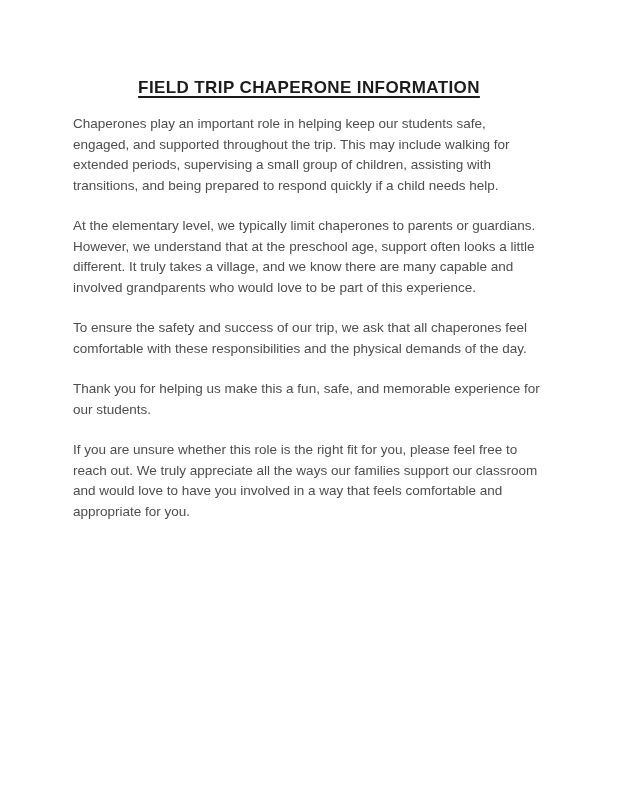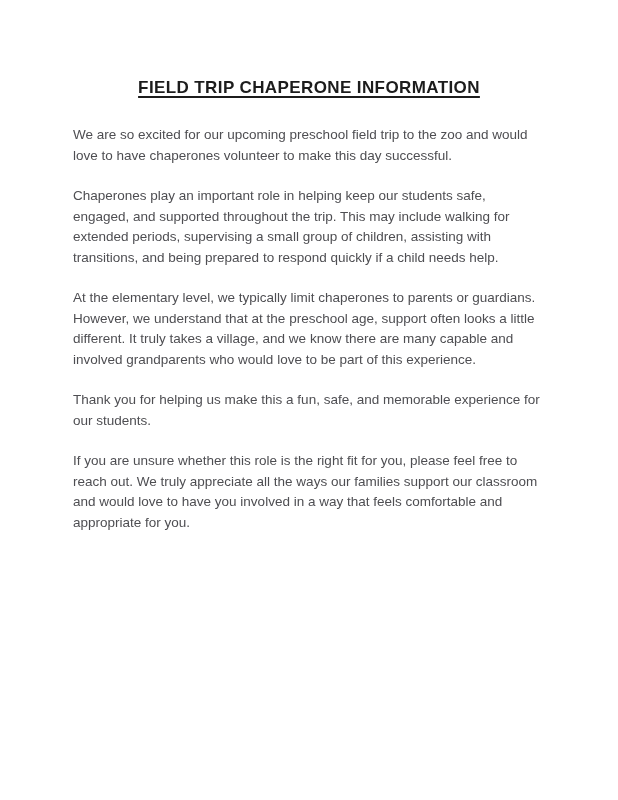--- a/index.html
+++ b/index.html
@@ -14,21 +14,21 @@
     font-family: "Liberation Sans", sans-serif;
   }
   .page {
     box-sizing: border-box;
     width: 618px;
     height: 800px;
     background: #ffffff;
     padding: 78px 73px 0 73px;
   }
   .doc-title {
-    margin: 0 0 27px 0;
+    margin: 0 0 16px 0;
     text-align: center;
     font-size: 17px;
     font-weight: bold;
     letter-spacing: 0.4px;
     color: #1c1c1c;
     text-decoration: underline;
     text-decoration-thickness: 2px;
     text-underline-offset: 3px;
   }
   .doc-body p {
@@ -39,19 +39,19 @@
     max-width: 478px;
   }
 </style>
 </head>
 <body>
 
 <div class="page">
   <h1 class="doc-title">FIELD TRIP CHAPERONE INFORMATION</h1>
 
   <div class="doc-body">
-    <p>We are so excited for our upcoming preschool field trip to the zoo and would love to have chaperones volunteer to make this day successful.</p>
     <p>Chaperones play an important role in helping keep our students safe, engaged, and supported throughout the trip. This may include walking for extended periods, supervising a small group of children, assisting with transitions, and being prepared to respond quickly if a child needs help.</p>
     <p>At the elementary level, we typically limit chaperones to parents or guardians. However, we understand that at the preschool age, support often looks a little different. It truly takes a village, and we know there are many capable and involved grandparents who would love to be part of this experience.</p>
+    <p>To ensure the safety and success of our trip, we ask that all chaperones feel comfortable with these responsibilities and the physical demands of the day.</p>
     <p>Thank you for helping us make this a fun, safe, and memorable experience for our students.</p>
     <p>If you are unsure whether this role is the right fit for you, please feel free to reach out. We truly appreciate all the ways our families support our classroom and would love to have you involved in a way that feels comfortable and appropriate for you.</p>
   </div>
 </div>
 
 </body></html>

